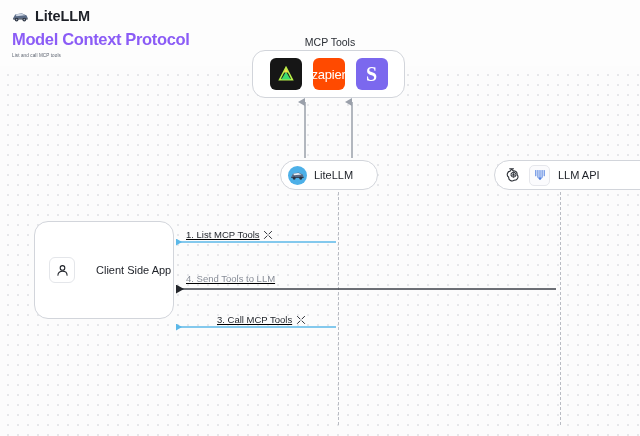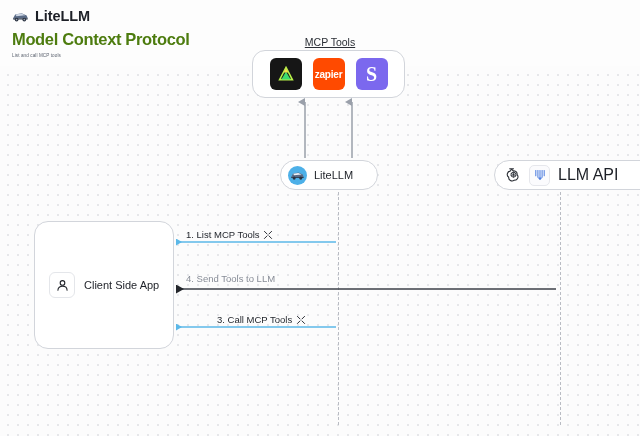--- a/index.html
+++ b/index.html
@@ -39,21 +39,21 @@
     font-weight: 600;
     color: #1d2027;
     letter-spacing: -0.1px;
   }
   .page-title {
     position: absolute;
     left: 12px;
     top: 30px;
     font-size: 16.5px;
     font-weight: 700;
-    color: #4d7c0f;
+    color: #8b5cf6;
     letter-spacing: -0.35px;
   }
   .page-sub {
     position: absolute;
     left: 12px;
     top: 53px;
     font-size: 4.6px;
     color: #5d6470;
     letter-spacing: 0.1px;
   }
@@ -82,21 +82,20 @@
   
   .mcp-label {
     position: absolute;
     left: 285px;
     top: 36px;
     width: 90px;
     text-align: center;
     font-size: 10.5px;
     color: #2b2f36;
     font-weight: 500;
-    text-decoration: underline;
   }
   .mcp-box {
     left: 252px;
     top: 50px;
     width: 153px;
     height: 48px;
     border-radius: 13px;
     display: flex;
     align-items: center;
     justify-content: center;
@@ -110,22 +109,22 @@
     align-items: center;
     justify-content: center;
     overflow: hidden;
     box-sizing: border-box;
   }
   .tile-black  { background: #161616; }
   .tile-orange { background: #ff4a00; }
   .tile-purple { background: #7b68ee; }
   .tile-zapier-txt {
     color: #ffffff;
-    font-size: 10px;
-    font-weight: 700;
+    font-size: 13px;
+    font-weight: 400;
     letter-spacing: -0.2px;
   }
   .tile-s-txt {
     color: #ffffff;
     font-size: 20px;
     font-weight: 700;
     line-height: 1;
     font-family: "Liberation Serif", serif;
   }
 
@@ -179,37 +178,37 @@
     justify-content: center;
     flex: none;
     box-sizing: border-box;
   }
   .llm-badge.plain { background: transparent; }
   .llm-badge.boxed {
     background: #fbfbfd;
     border: 1px solid #e6e7ec;
   }
   .llmapi-text {
-    font-size: 16px;
+    font-size: 11px;
     color: #1d2027;
     font-weight: 500;
     margin-left: 3px;
   }
 
   
   .client-node {
     left: 34px;
     top: 221px;
     width: 140px;
-    height: 128px;
+    height: 98px;
     border-radius: 14px;
     display: flex;
     align-items: center;
     padding-left: 14px;
-    gap: 9px;
+    gap: 21px;
   }
   .client-icon {
     width: 24px;
     height: 24px;
     border-radius: 6px;
     border: 1px solid #e4e6ea;
     background: #ffffff;
     display: flex;
     align-items: center;
     justify-content: center;
@@ -242,20 +241,21 @@
   }
 
   
   .step-label {
     position: absolute;
     display: flex;
     align-items: center;
     gap: 3px;
     font-size: 9.5px;
     white-space: nowrap;
+    text-decoration: underline;
   }
   .step-label .num-text { font-weight: 500; }
   .step-blue .num-text { color: #1f2329; }
   .step-gray .num-text { color: #878c96; }
   .wrench {
     display: inline-flex;
     align-items: center;
     justify-content: center;
     width: 11px;
     height: 11px;

